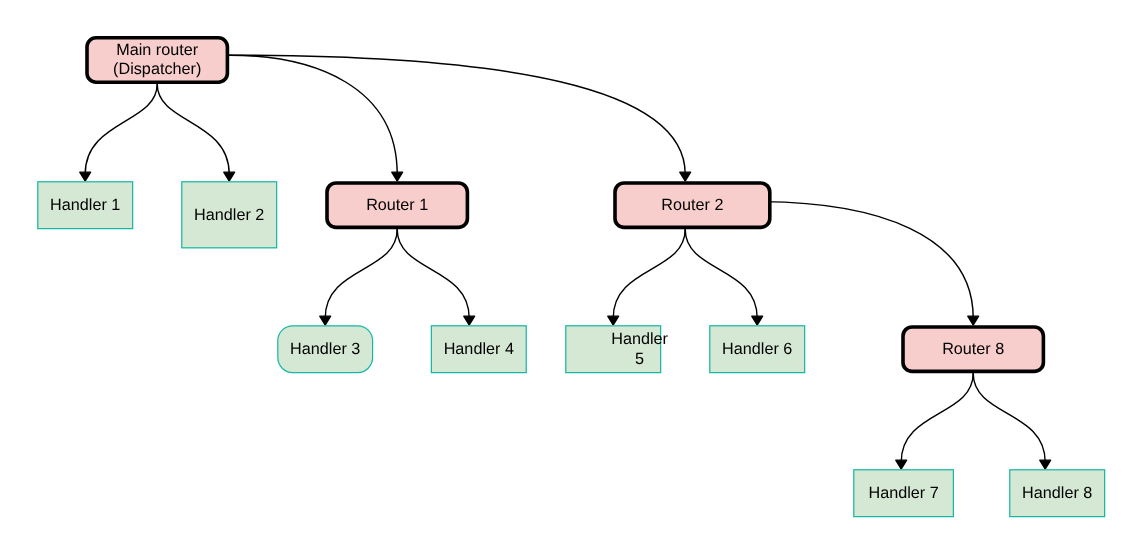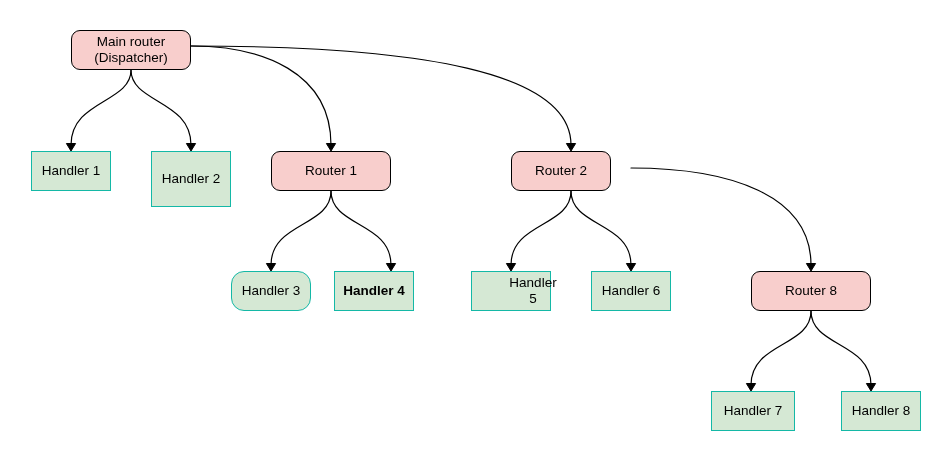--- a/index.html
+++ b/index.html
@@ -32,21 +32,21 @@
     justify-content: center;
     text-align: center;
     font-size: 13.5px;
     line-height: 16px;
     color: #000000;
     white-space: pre-line;
     z-index: 2;
   }
   .node-router {
     background: #f8cecc;
-    border: 1px solid #000000;
+    border: 3px solid #000000;
     border-radius: 9px;
   }
   .node-handler {
     background: #d5e8d4;
     border: 1px solid #14b8a6;
     border-radius: 0px;
   }
   .edge-path {
     fill: none;
     stroke: #000000;
@@ -94,23 +94,23 @@
         <polygon class="arrow-head" points="871,391 866.4,383.5 875.6,383.5"></polygon>
       </g>
   </svg>
 
   <div id="nodes-layer">
       <div class="node node-router" style="left: 71px; top: 30px; width: 120px; height: 40px;">Main router
 (Dispatcher)</div>
       <div class="node node-handler" style="left: 31px; top: 151px; width: 80px; height: 40px;">Handler 1</div>
       <div class="node node-handler" style="left: 151px; top: 151px; width: 80px; height: 56px;">Handler 2</div>
       <div class="node node-router" style="left: 271px; top: 151px; width: 120px; height: 40px;">Router 1</div>
-      <div class="node node-router" style="left: 511px; top: 151px; width: 100px; height: 40px;">Router 2</div>
+      <div class="node node-router" style="left: 511px; top: 151px; width: 132px; height: 40px;">Router 2</div>
       <div class="node node-handler" style="left: 231px; top: 271px; width: 80px; height: 40px; border-radius: 13px;">Handler 3</div>
-      <div class="node node-handler" style="left: 334px; top: 271px; width: 80px; height: 40px; font-weight: bold;">Handler 4</div>
+      <div class="node node-handler" style="left: 359px; top: 271px; width: 80px; height: 40px;">Handler 4</div>
       <div class="node node-handler" style="left: 471px; top: 271px; width: 80px; height: 40px; padding-left: 44px;">Handler 5</div>
       <div class="node node-handler" style="left: 591px; top: 271px; width: 80px; height: 40px;">Handler 6</div>
       <div class="node node-router" style="left: 751px; top: 271px; width: 120px; height: 40px;">Router 8</div>
       <div class="node node-handler" style="left: 711px; top: 391px; width: 84px; height: 40px;">Handler 7</div>
       <div class="node node-handler" style="left: 831px; top: 391px; width: 80px; height: 40px; margin-left: 10px;">Handler 8</div>
     </div>
 
 </div>
 
 </body></html>

